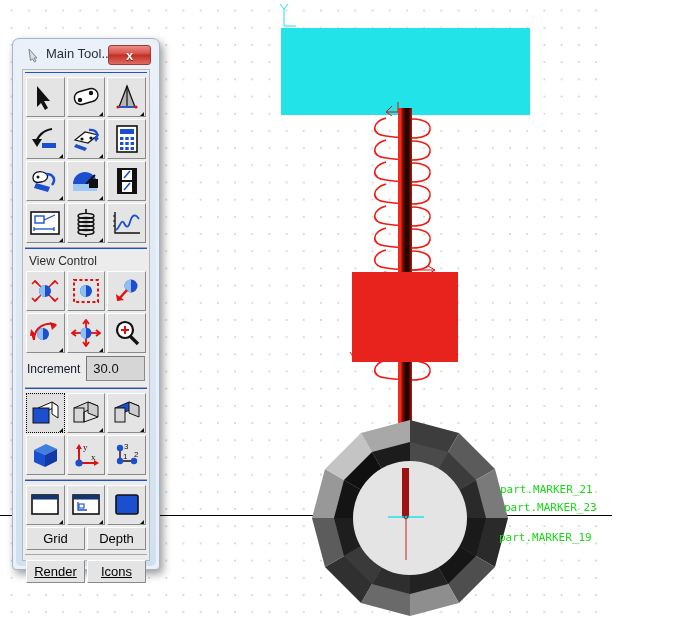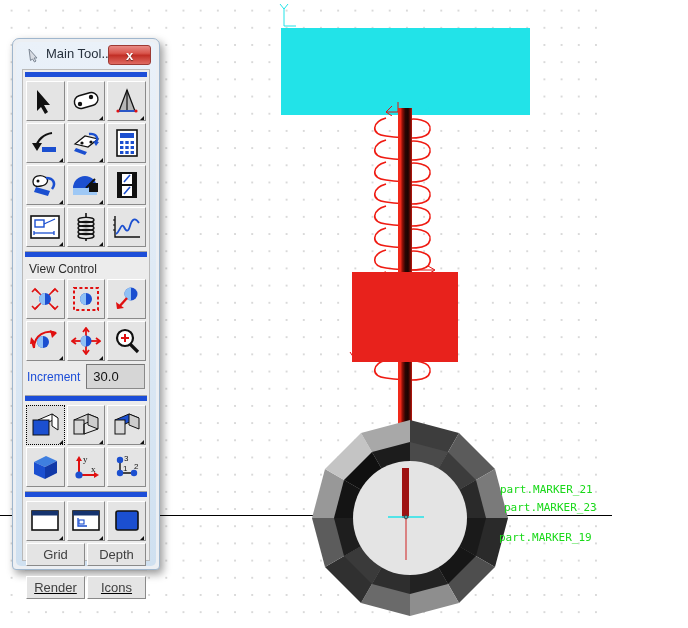--- a/index.html
+++ b/index.html
@@ -75,49 +75,49 @@
     box-sizing:border-box;
   }
 
   #tb-body{
     position:absolute;left:6px;top:27px;right:6px;bottom:5px;
     background:#ececec;border:1px solid #b9b9b9;
     box-sizing:border-box;
     padding:2px;
   }
 
-  .grp{border-top:5px solid #1d4ed8;border-bottom:1px solid #a6a6a6;padding:2px 0;}
+  .grp{border-top:1px solid #1d4ed8;border-bottom:1px solid #a6a6a6;padding:2px 0;}
   .row{display:flex;gap:2px;margin:2px 1px;}
   .btn{
     width:43px;height:40px;
     background:#e4e4e4;
     border:1px solid #ffffff;
     border-right-color:#8a8a8a;border-bottom-color:#8a8a8a;
     box-sizing:border-box;position:relative;
     display:flex;align-items:center;justify-content:center;
   }
   .btn.sel{border:1px dotted #000;background:#e0e0e0;}
   .arrowcue{position:absolute;right:1px;bottom:0px;width:0;height:0;
      border-left:4px solid transparent;border-bottom:4px solid #111;}
 
   .sechdr{font-size:12px;color:#2b2b2b;padding:3px 4px 1px 4px;}
 
   .incrow{display:flex;align-items:center;gap:6px;margin:3px 2px 4px 2px;}
-  .inclbl{font-size:12px;color:#1d4ed8;}
+  .inclbl{font-size:12px;color:#0f172a;}
   .incfld{
     flex:1;height:25px;background:#d6d6d6;border:1px solid #8a8a8a;
     border-top-color:#777;border-left-color:#777;
     font-size:13px;color:#111;display:flex;align-items:center;padding-left:6px;
     box-sizing:border-box;
   }
 
   .wbtn{
     flex:1;height:23px;background:#e4e4e4;
     border:1px solid #ffffff;border-right-color:#8a8a8a;border-bottom-color:#8a8a8a;
-    font-size:13px;color:#404040;display:flex;align-items:center;justify-content:center;
+    font-size:13px;color:#000000;display:flex;align-items:center;justify-content:center;
     box-sizing:border-box;
   }
 </style>
 </head>
 <body>
 
 <div id="canvas">
 
   <div id="dotgrid"></div>
   <div id="hline"></div>

